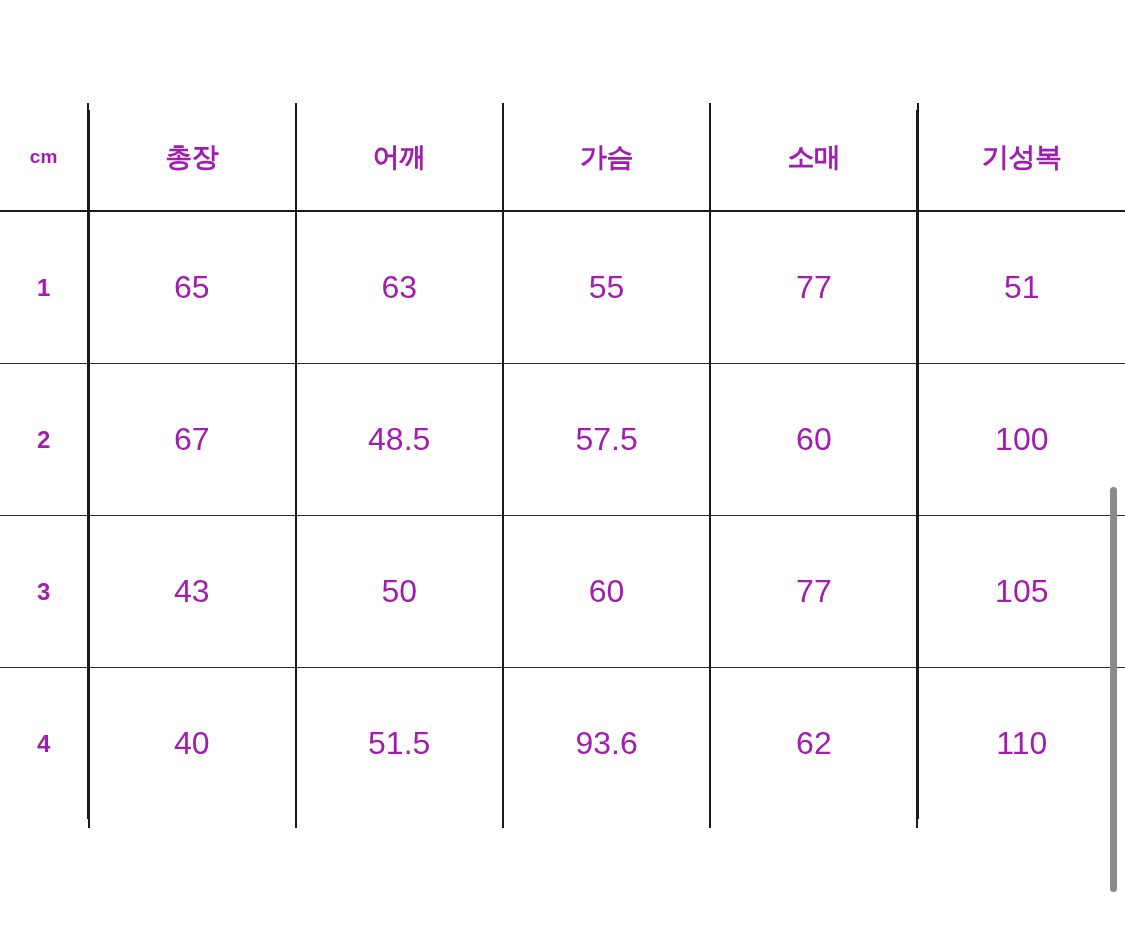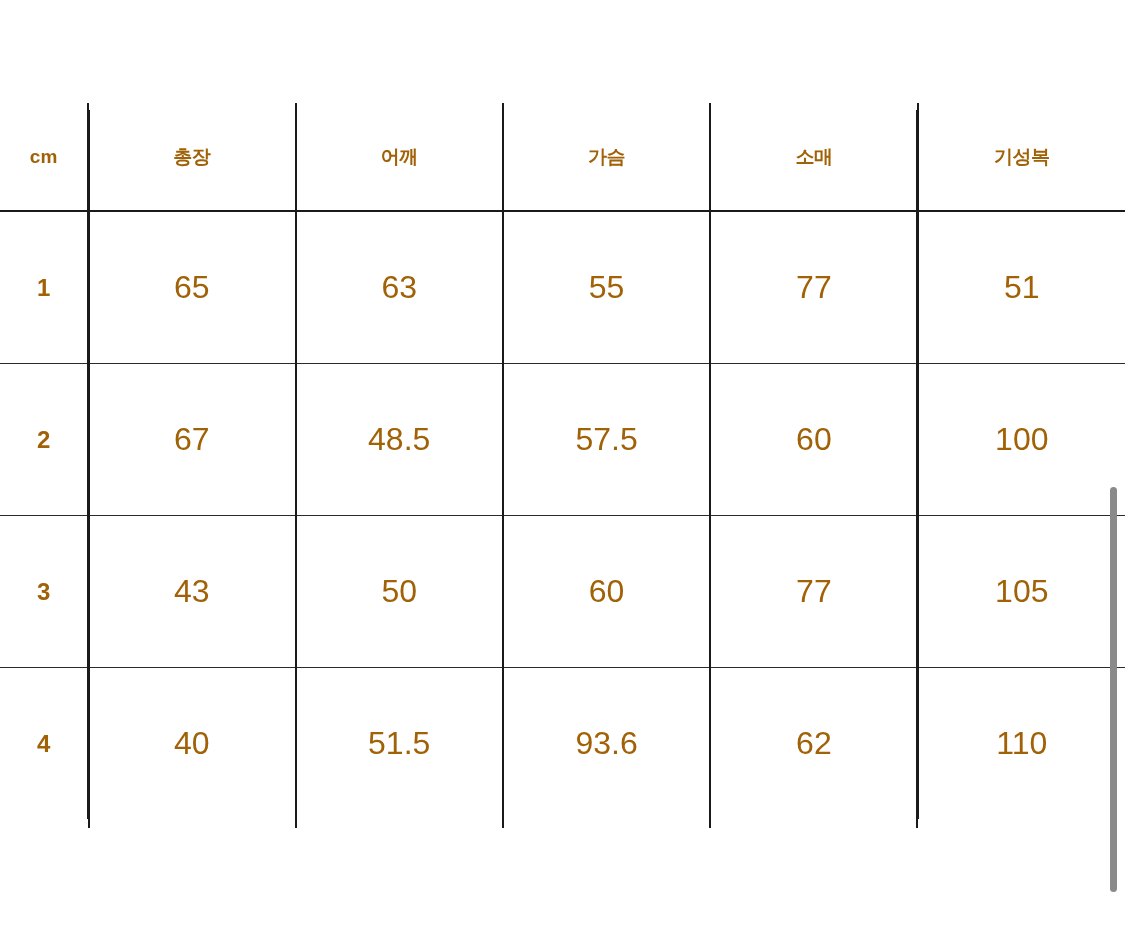--- a/index.html
+++ b/index.html
@@ -29,31 +29,31 @@
     table-layout: fixed;
   }
 
   table.size-table td,
   table.size-table th {
     padding: 0;
     margin: 0;
     text-align: center;
     vertical-align: middle;
     font-weight: normal;
-    color: #a16207;
+    color: #a21caf;
   }
 
   
   col.c-label { width: 88px; }
   col.c-data  { width: 207px; }
 
   
   tr.head-row th {
     height: 107px;
-    font-size: 19px;
+    font-size: 27px;
     font-weight: bold;
     letter-spacing: -0.5px;
   }
   tr.head-row th.corner {
     font-size: 19px;
     font-weight: bold;
     letter-spacing: 0;
   }
 
   

